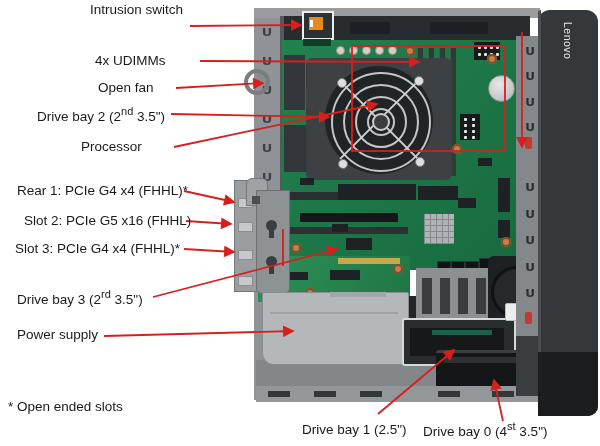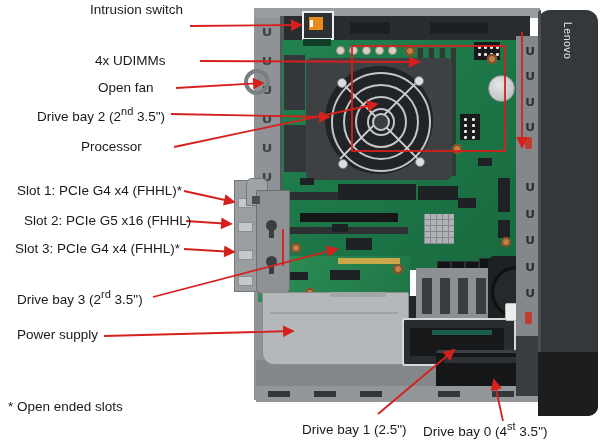--- a/index.html
+++ b/index.html
@@ -296,21 +296,21 @@
       <line class="callout" x1="378" y1="414" x2="454" y2="350" marker-end="url(#ah)"></line>
       <line class="callout" x1="503" y1="421" x2="494" y2="380" marker-end="url(#ah)"></line>
     </g>
   </svg>
 
   <div class="lbl" style="left:90px;top:10px">Intrusion switch</div>
   <div class="lbl" style="left:95px;top:61px">4x UDIMMs</div>
   <div class="lbl" style="left:98px;top:88px">Open fan</div>
   <div class="lbl" style="left:37px;top:115px"><span>Drive bay 2 (2</span><sup>nd</sup><span> 3.5")</span></div>
   <div class="lbl" style="left:81px;top:147px">Processor</div>
-  <div class="lbl" style="left:17px;top:191px">Slot 1: PCIe G4 x4 (FHHL)*</div>
+  <div class="lbl" style="left:17px;top:191px">Rear 1: PCIe G4 x4 (FHHL)*</div>
   <div class="lbl" style="left:24px;top:221px">Slot 2: PCIe G5 x16 (FHHL)</div>
   <div class="lbl" style="left:15px;top:249px">Slot 3: PCIe G4 x4 (FHHL)*</div>
   <div class="lbl" style="left:17px;top:298px"><span>Drive bay 3 (2</span><sup>rd</sup><span> 3.5")</span></div>
   <div class="lbl" style="left:8px;top:407px">* Open ended slots</div>
   <div class="lbl" style="left:17px;top:335px">Power supply</div>
   <div class="lbl" style="left:302px;top:430px">Drive bay 1 (2.5")</div>
   <div class="lbl" style="left:423px;top:430px"><span>Drive bay 0 (4</span><sup>st</sup><span> 3.5")</span></div>
 
 </div>
 

